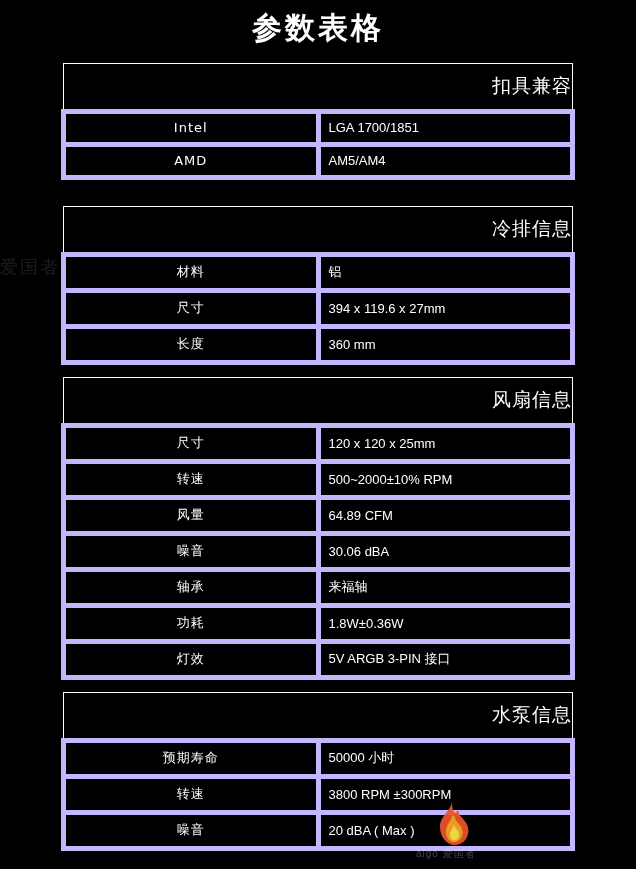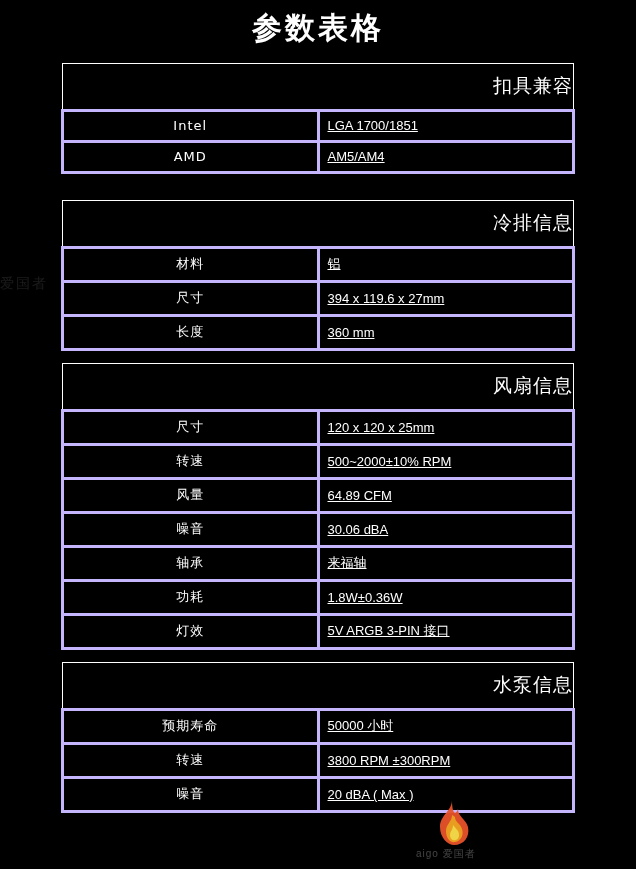--- a/index.html
+++ b/index.html
@@ -29,25 +29,24 @@
     padding-top: 8px;
     padding-bottom: 14px;
     color: #ffffff;
     font-family: "DejaVu Sans", sans-serif;
   }
   .watermark {
     position: absolute;
     left: 0;
     top: 255px;
     width: 164px;
-    font-size: 14px;
+    font-size: 18px;
     color: rgba(255,255,255,0.10);
     letter-spacing: 2px;
     pointer-events: none;
-    margin-top: 20px;
   }
   .logo-wm {
     position: absolute;
     right: 12px;
     bottom: 6px;
     width: 210px;
     height: 70px;
     pointer-events: none;
     opacity: 0.95;
   }
@@ -84,36 +83,35 @@
   table.spec th.section {
     text-align: right;
     font-size: 19px;
     font-weight: normal;
     padding: 9px 0 10px 0;
     border: 1px solid #ffffff;
     font-family: "DejaVu Sans", sans-serif;
     letter-spacing: 1px;
   }
   table.spec td {
-    border: 3px solid #c4b5fd;
+    border: 5px solid #c4b5fd;
     font-size: 13px;
     padding: 6px 8px 7px 8px;
     vertical-align: middle;
     font-family: "DejaVu Sans", sans-serif;
     margin-top: 40px;
   }
   table.spec td.k {
     width: 128px;
     text-align: center;
     letter-spacing: 1px;
   }
   table.spec td.v {
     text-align: left;
     font-family: "Liberation Sans", "DejaVu Sans", sans-serif;
-    text-decoration: underline;
   }
 </style>
 </head>
 <body>
 
 <div class="page">
 
   <div class="page-title">参数表格</div>
 
   <div class="watermark">爱国者</div>

